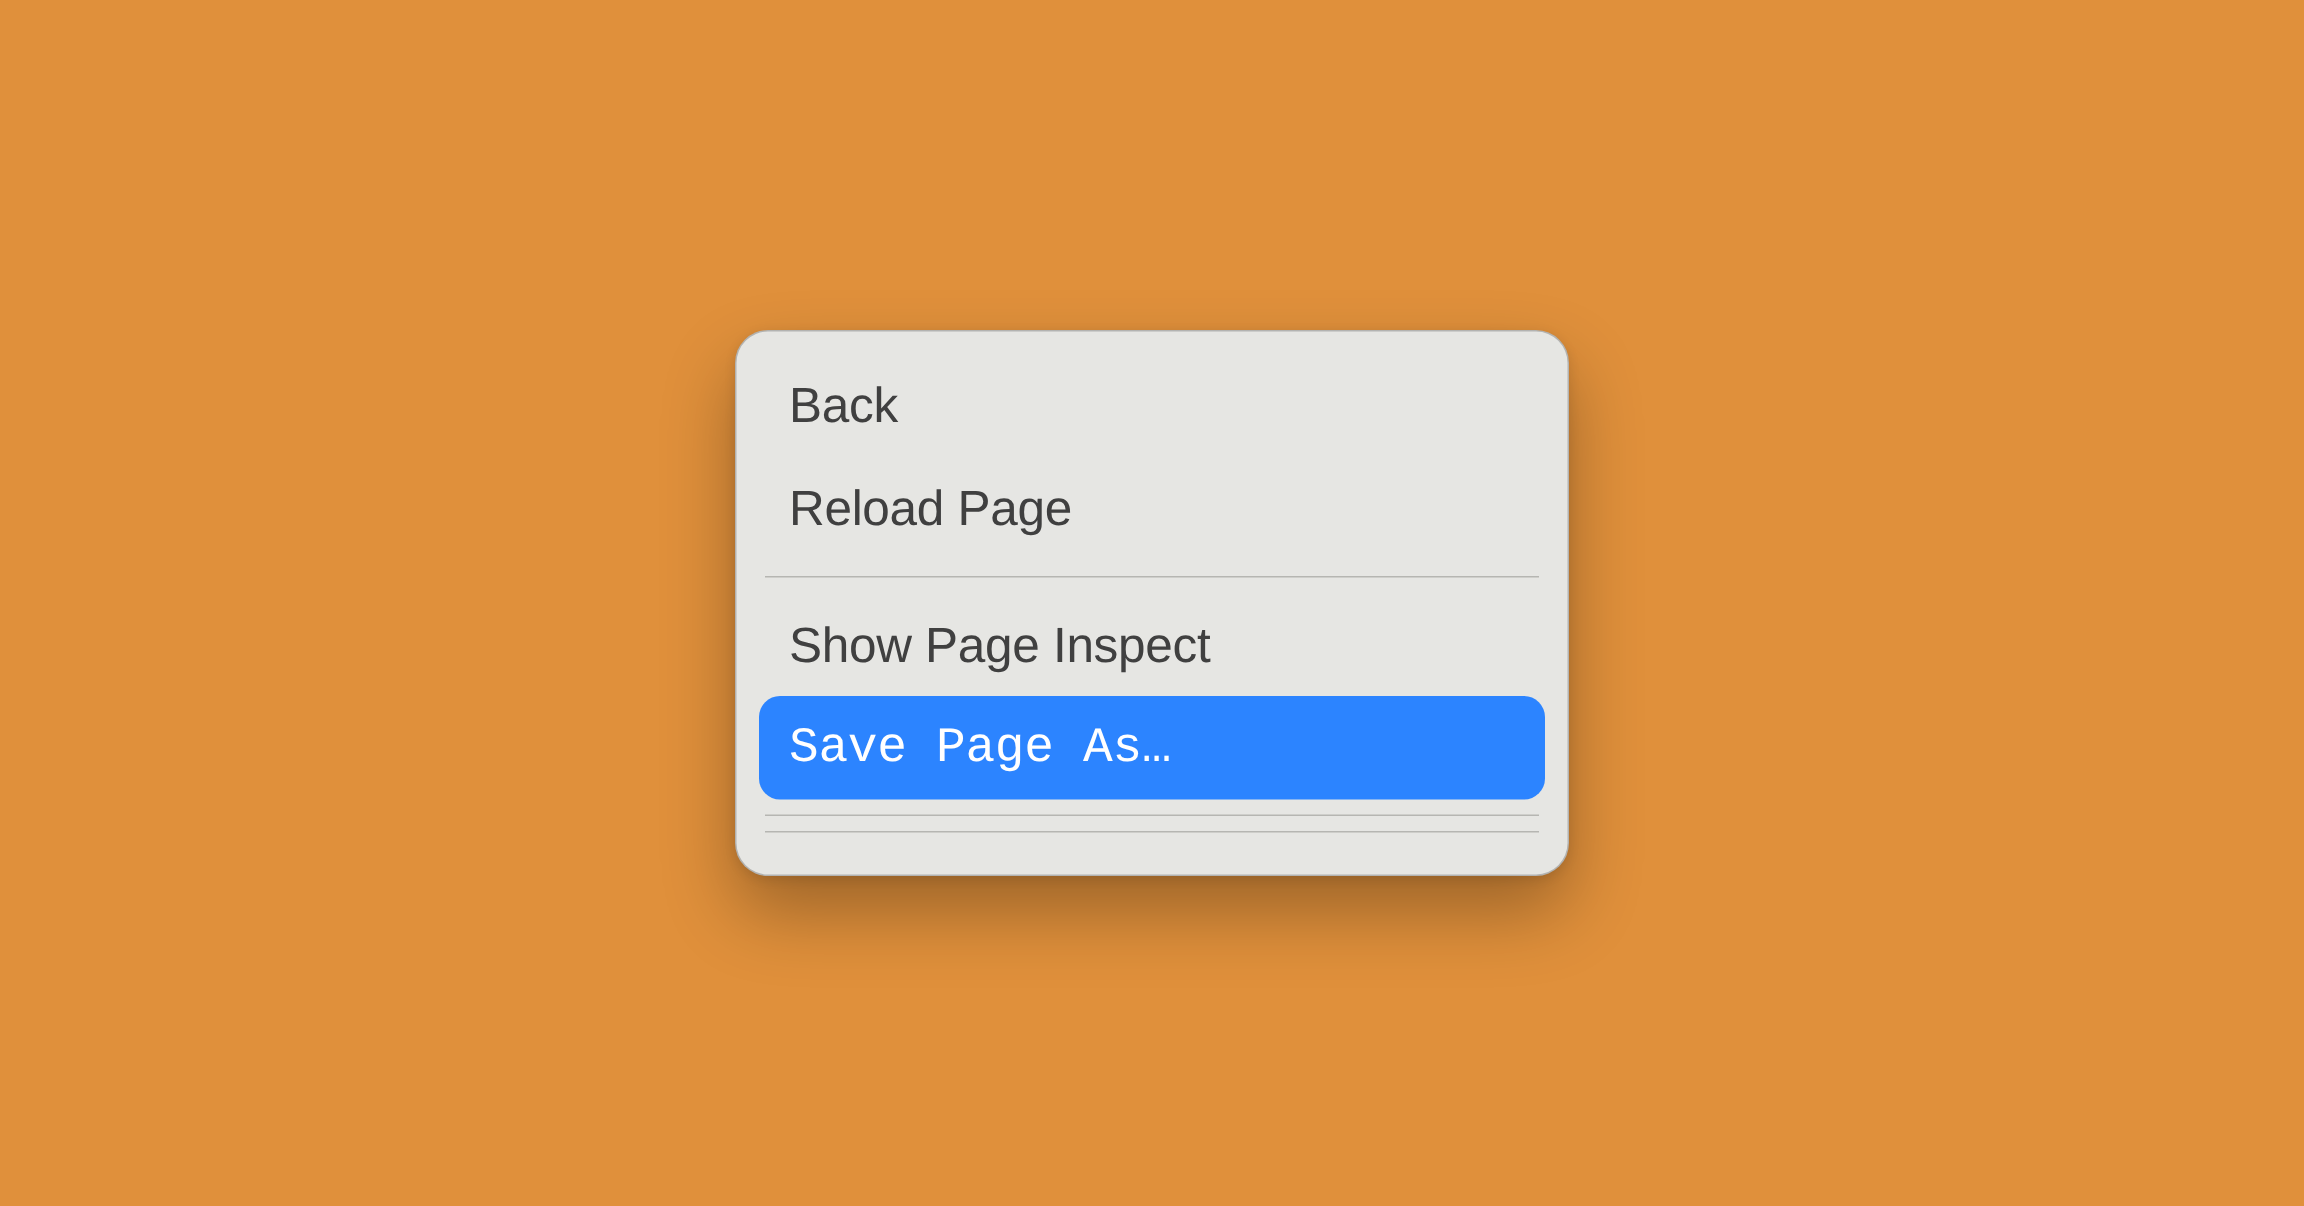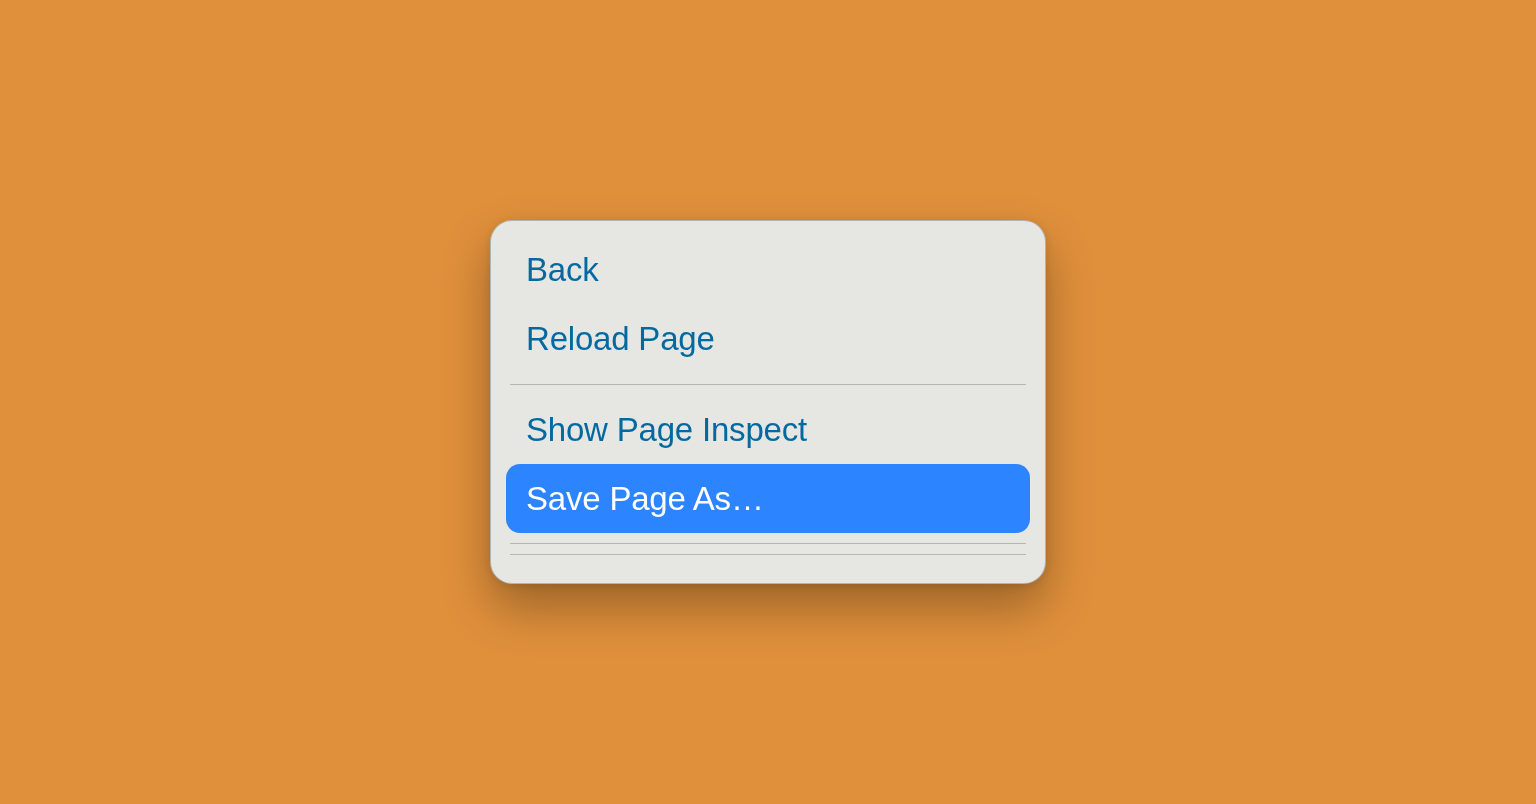--- a/index.html
+++ b/index.html
@@ -18,30 +18,31 @@
       border: 1px solid rgba(0,0,0,0.22);
       box-shadow: 0 24px 48px rgba(0,0,0,0.30), 0 2px 8px rgba(0,0,0,0.10);
       padding: 14px 15px 18px 15px;
     }
     .menu-item {
       display: flex;
       align-items: center;
       justify-content: space-between;
       font-size: 33px;
       letter-spacing: -0.2px;
-      color: #0369a1;
+      color: #404040;
       padding: 14px 20px 14px 20px;
       border-radius: 14px;
       line-height: 1.25;
       cursor: default;
       user-select: none;
     }
     .menu-item.highlighted {
       background: #2c84ff;
       color: #ffffff;
+      font-family: Liberation Mono, monospace;
     }
     .menu-separator {
       height: 1px;
       background: #b6b6b2;
       margin: 10px 4px 10px 4px;
     }
     .chevron {
       display: inline-flex;
       align-items: center;
       justify-content: center;

